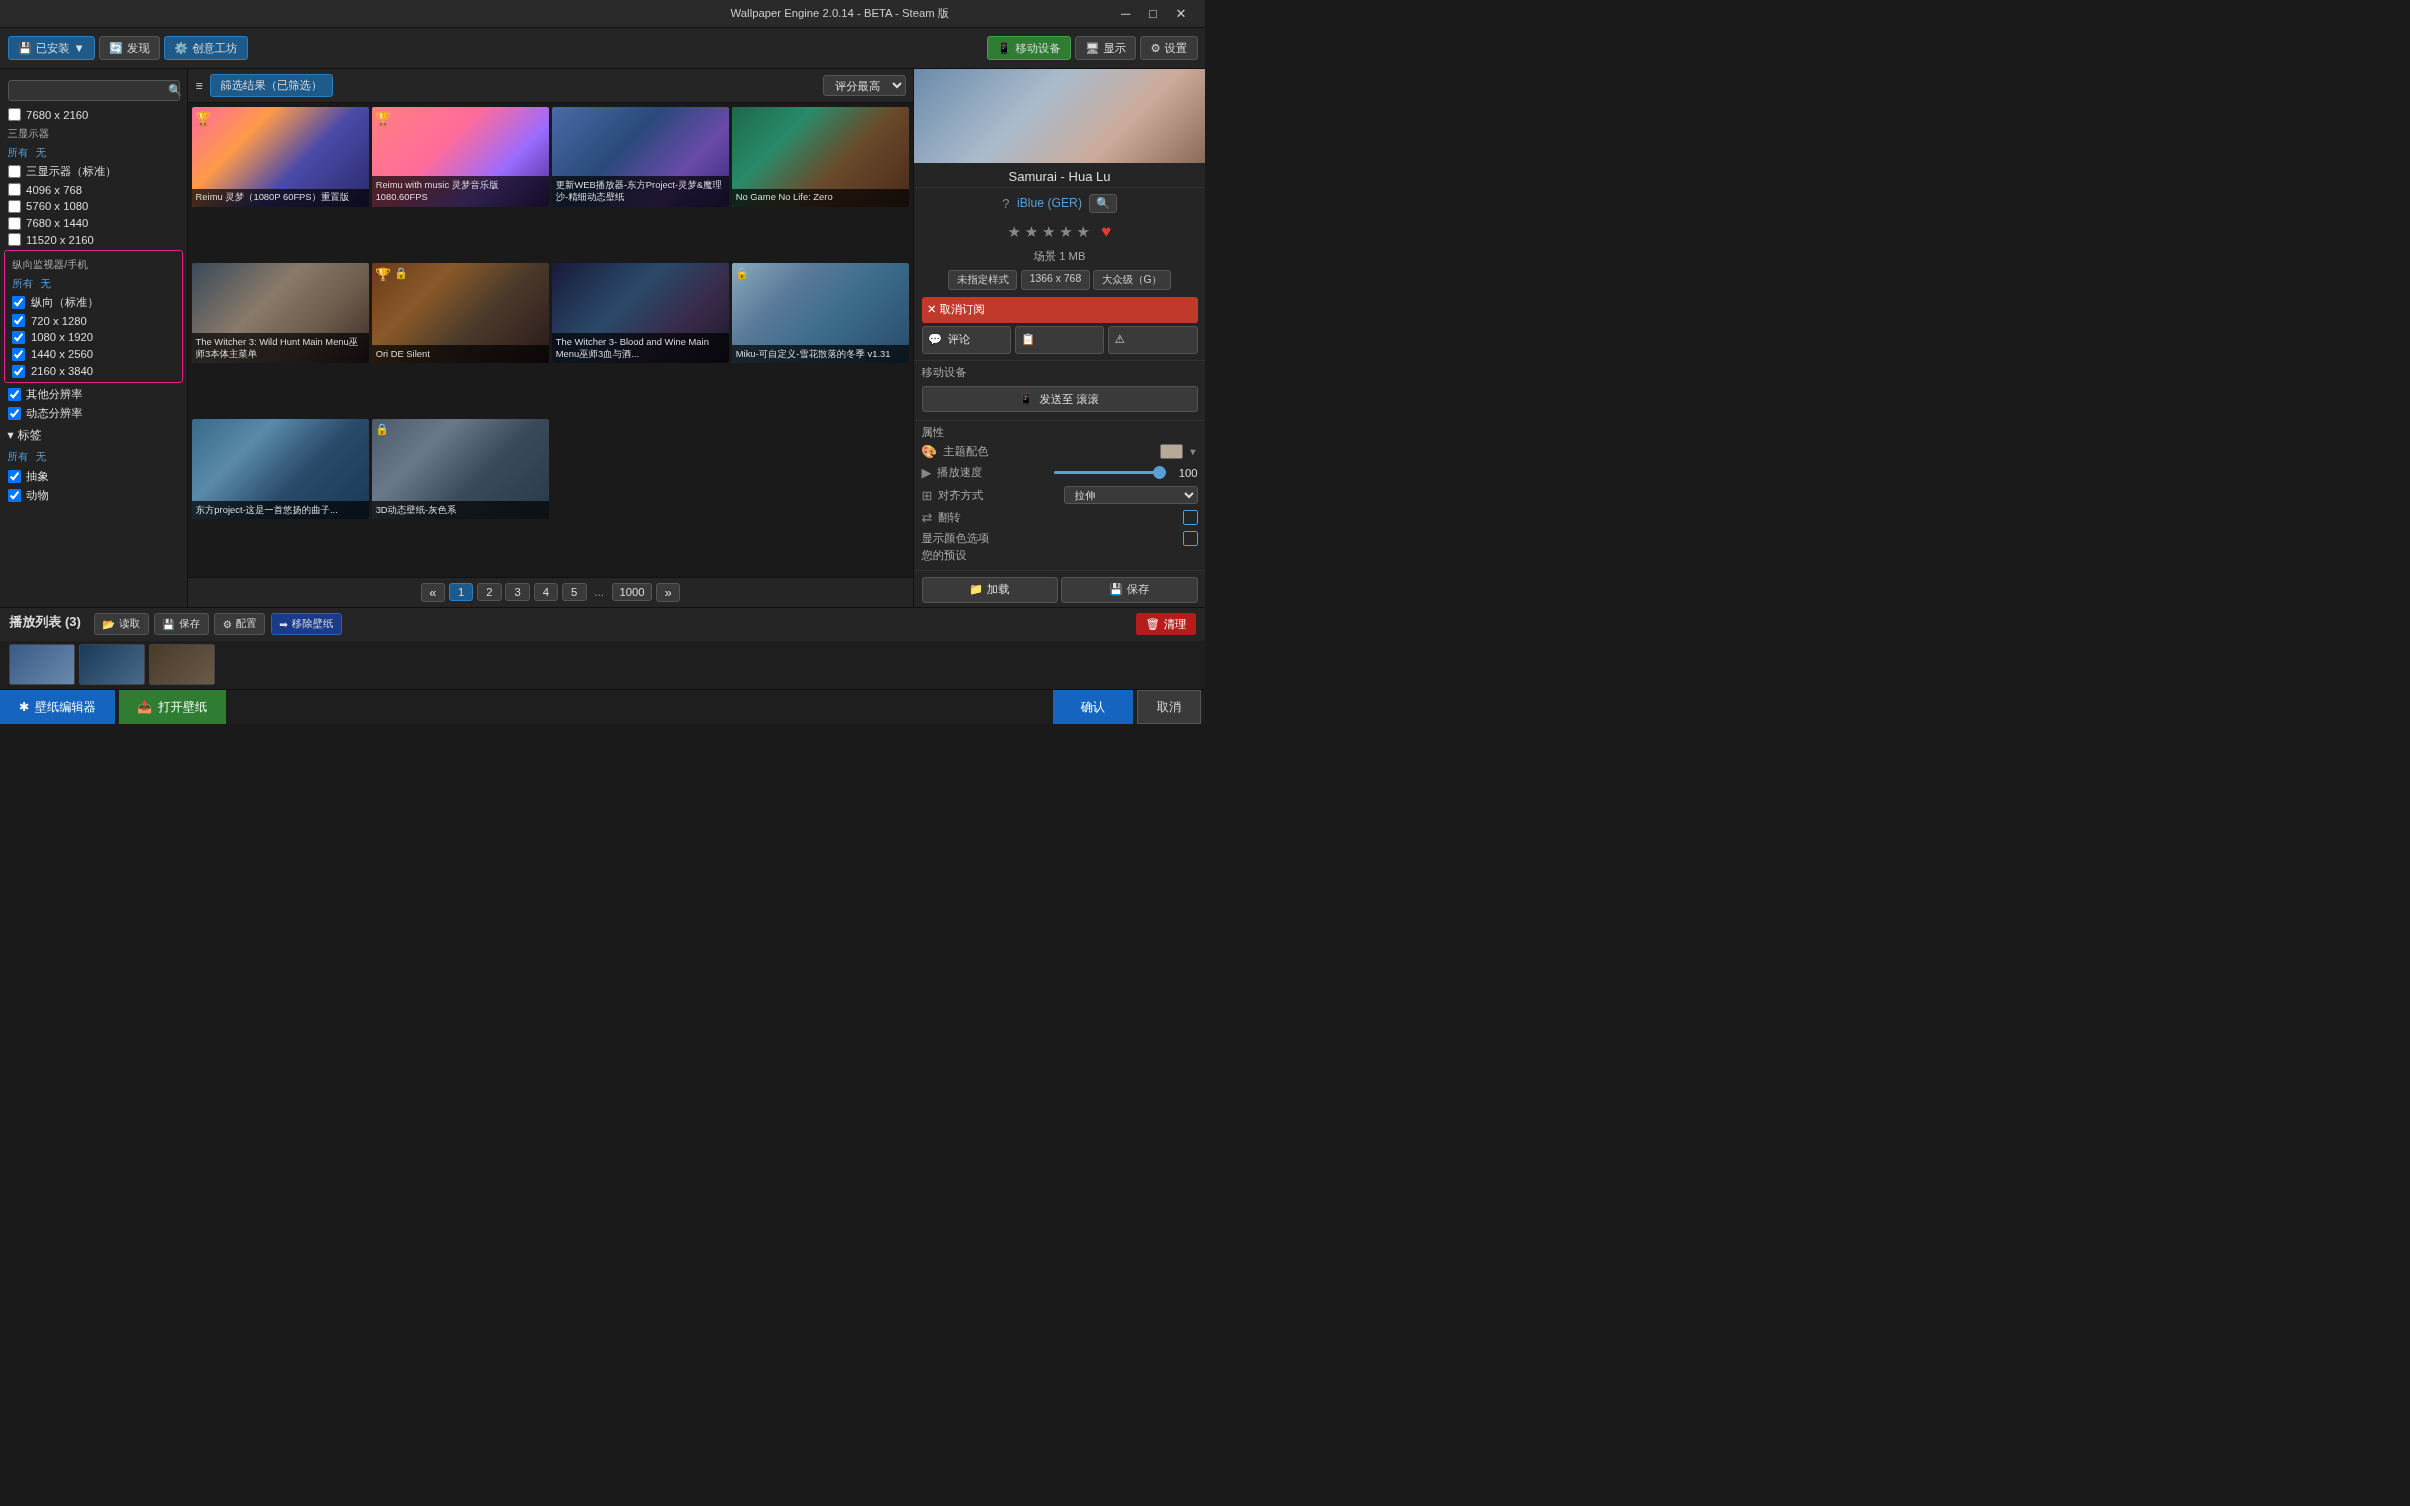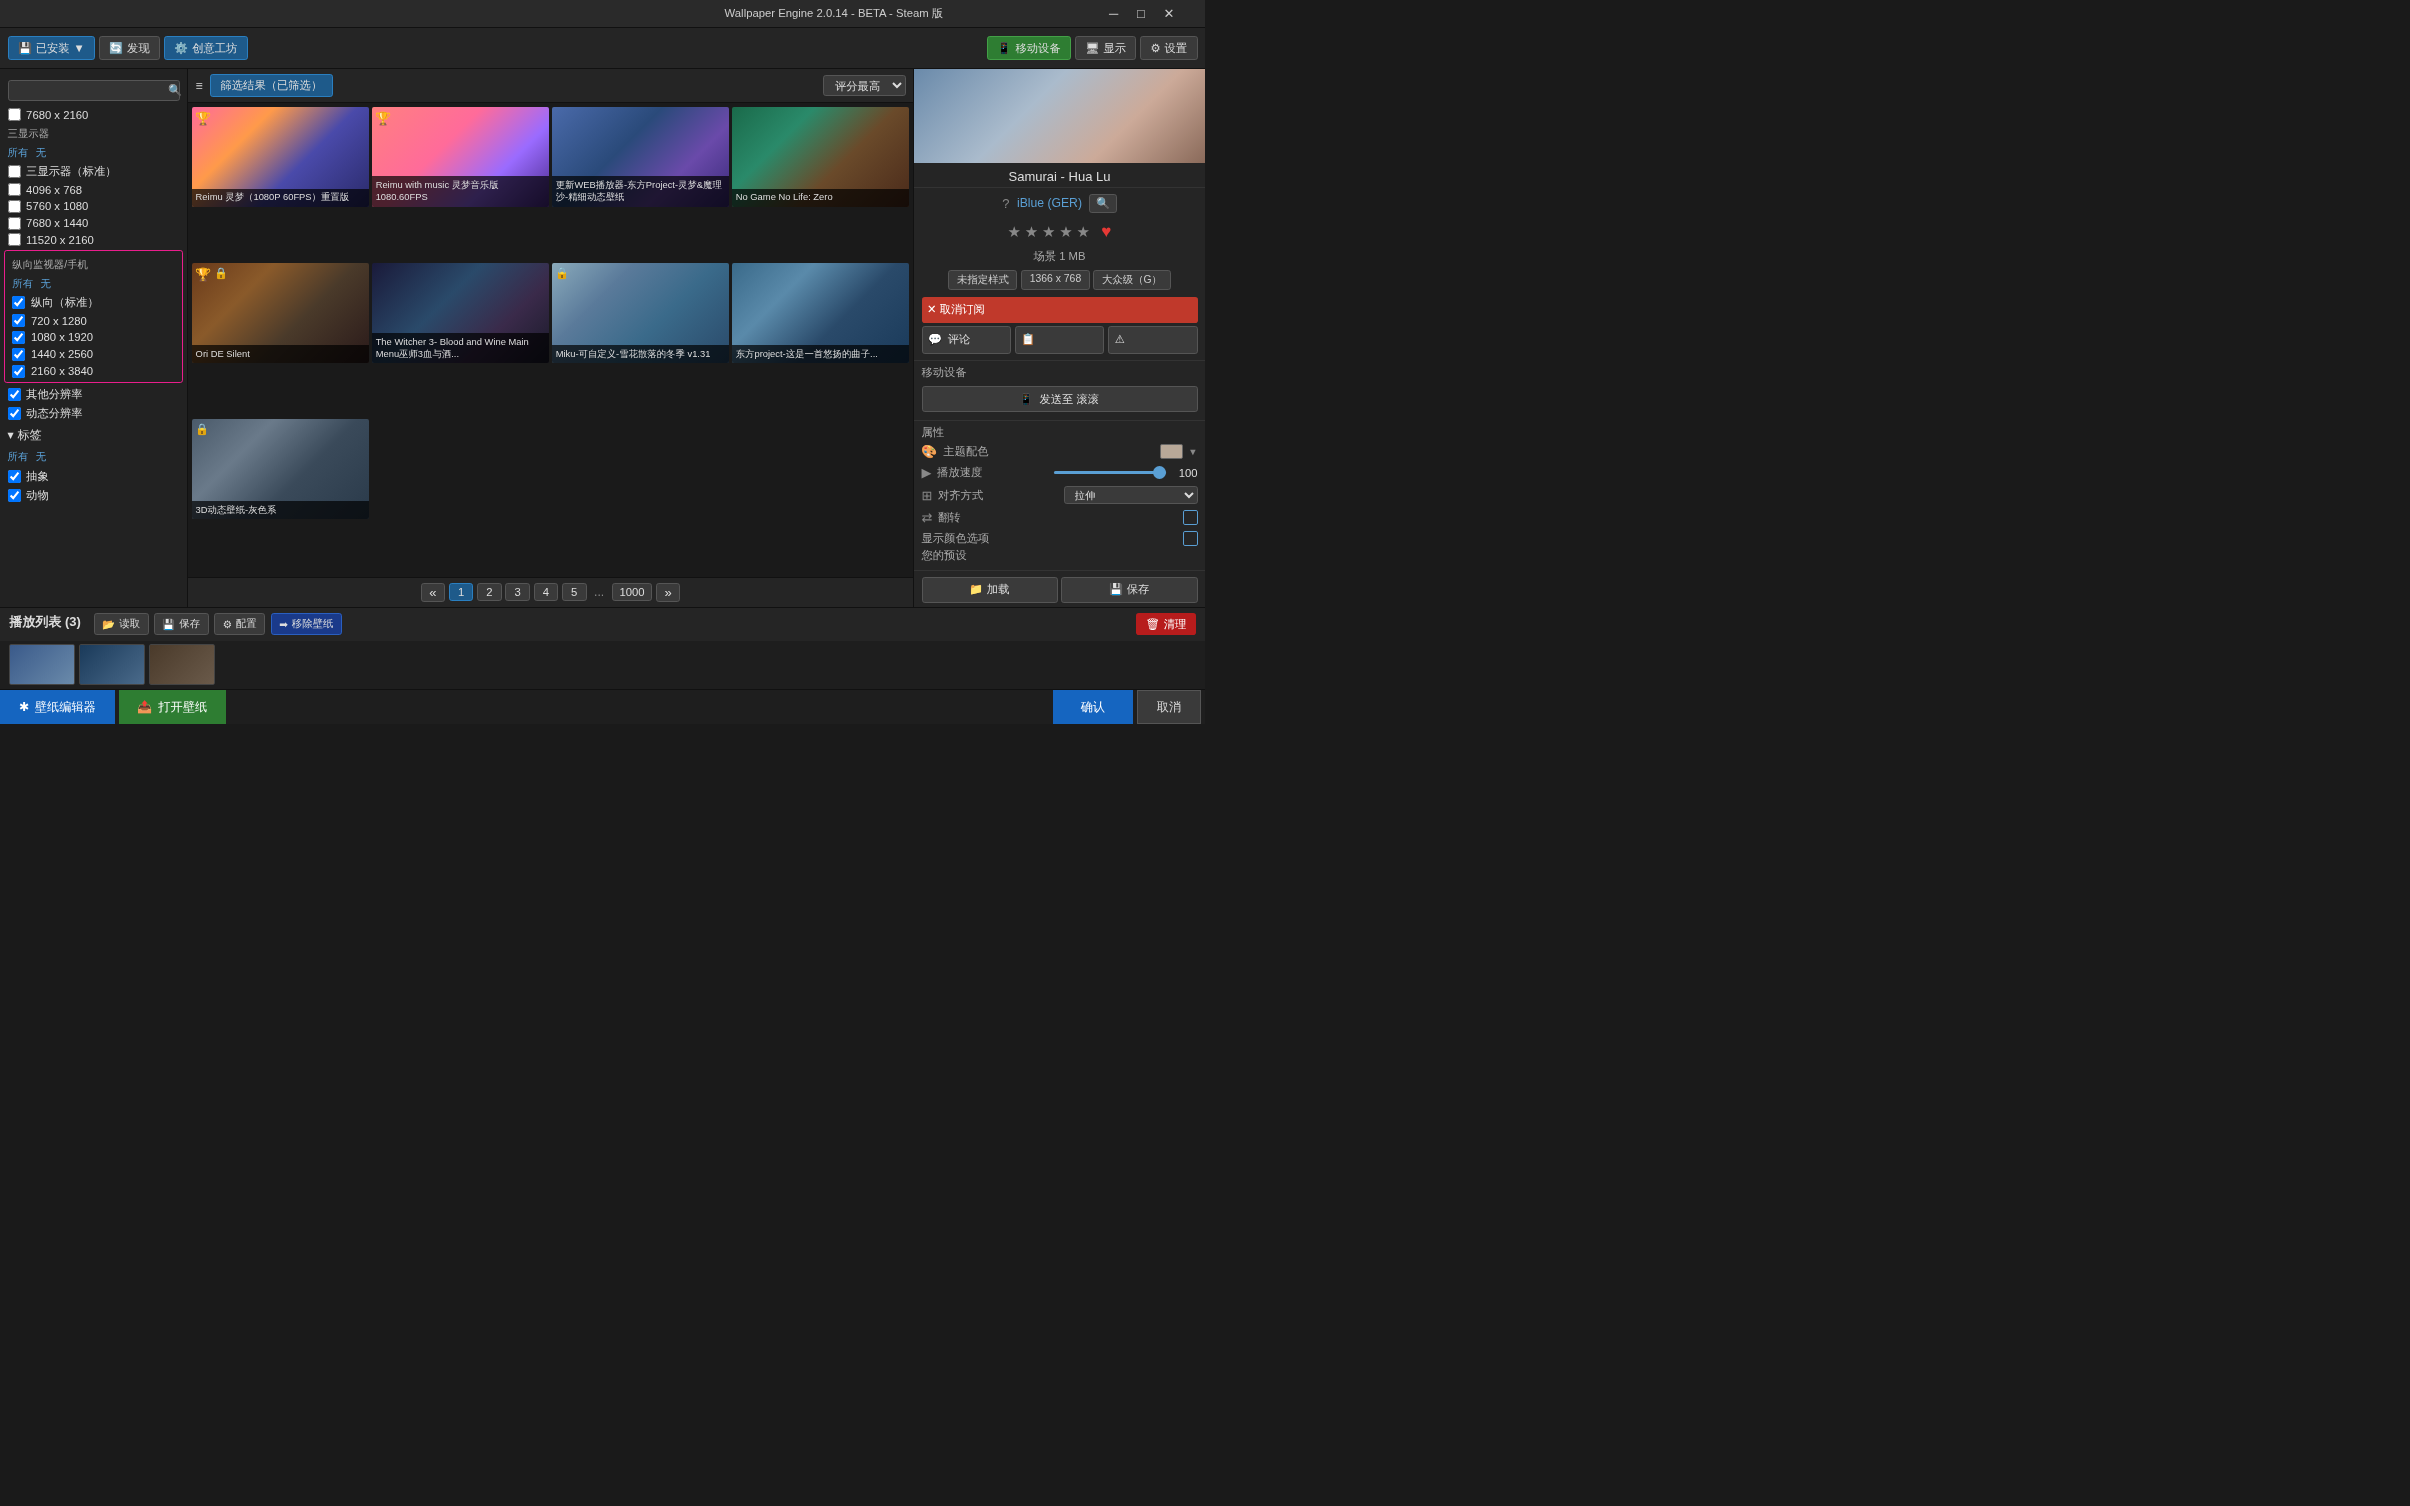--- a/index.html
+++ b/index.html
@@ -13,21 +13,21 @@
       overflow: hidden;
     }
 
     
     .title-bar {
       background: #2a2a2a;
       height: 28px;
       display: flex;
       align-items: center;
       justify-content: space-between;
-      padding: 0 25px;
+      padding: 0 13px;
       border-bottom: 0.9px solid #111;
     }
     .title-bar-title {
       flex: 1;
       text-align: center;
       font-size: 11.3px;
       color: #ccc;
     }
     .title-bar-controls {
       display: flex;
@@ -764,20 +764,24 @@
           </div>
           <div class="wallpaper-title">Reimu with music 灵梦音乐版 1080.60FPS</div>
         </div>
         <div class="wallpaper-item wp-3">
           <div class="wallpaper-badge"></div>
           <div class="wallpaper-title">更新WEB播放器-东方Project-灵梦&amp;魔理沙-精细动态壁纸</div>
         </div>
         <div class="wallpaper-item wp-4">
           <div class="wallpaper-badge"></div>
           <div class="wallpaper-title">No Game No Life: Zero</div>
+        </div>
+        <div class="wallpaper-item wp-5">
+          <div class="wallpaper-badge"></div>
+          <div class="wallpaper-title">The Witcher 3: Wild Hunt Main Menu巫师3本体主菜单</div>
         </div>
         <div class="wallpaper-item wp-6">
           <div class="wallpaper-badge">
             <span class="badge-trophy">🏆</span>
             <span class="badge-lock">🔒</span>
           </div>
           <div class="wallpaper-title">Ori DE Silent</div>
         </div>
         <div class="wallpaper-item wp-7">
           <div class="wallpaper-badge"></div>

